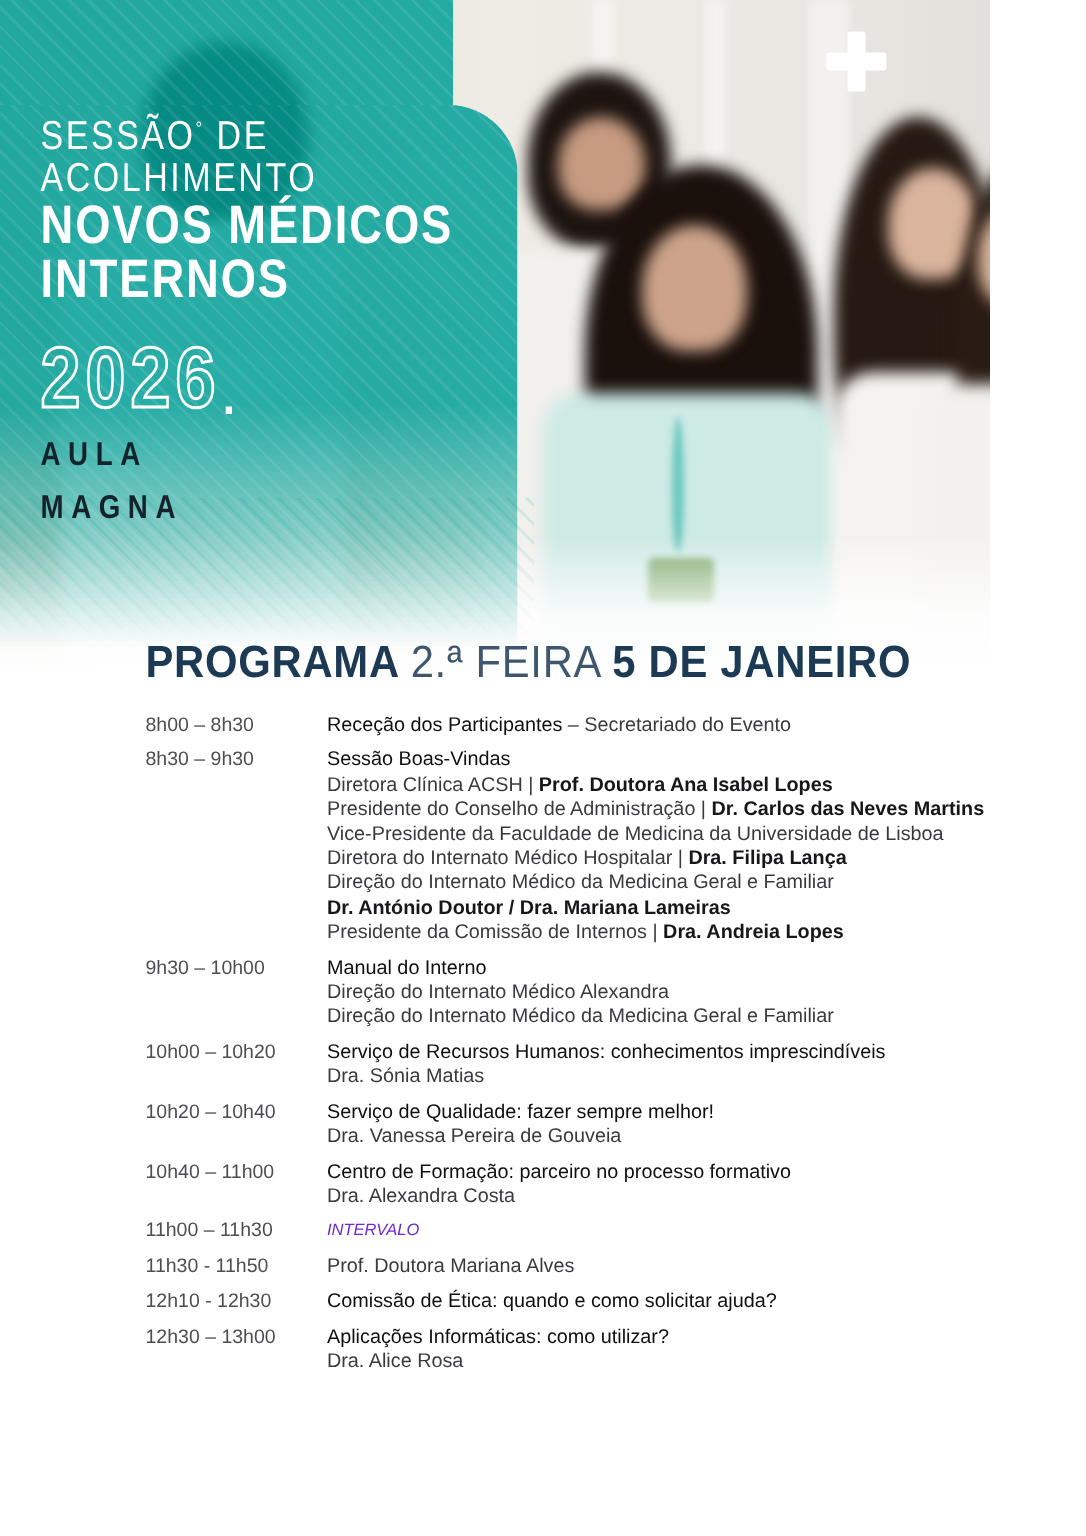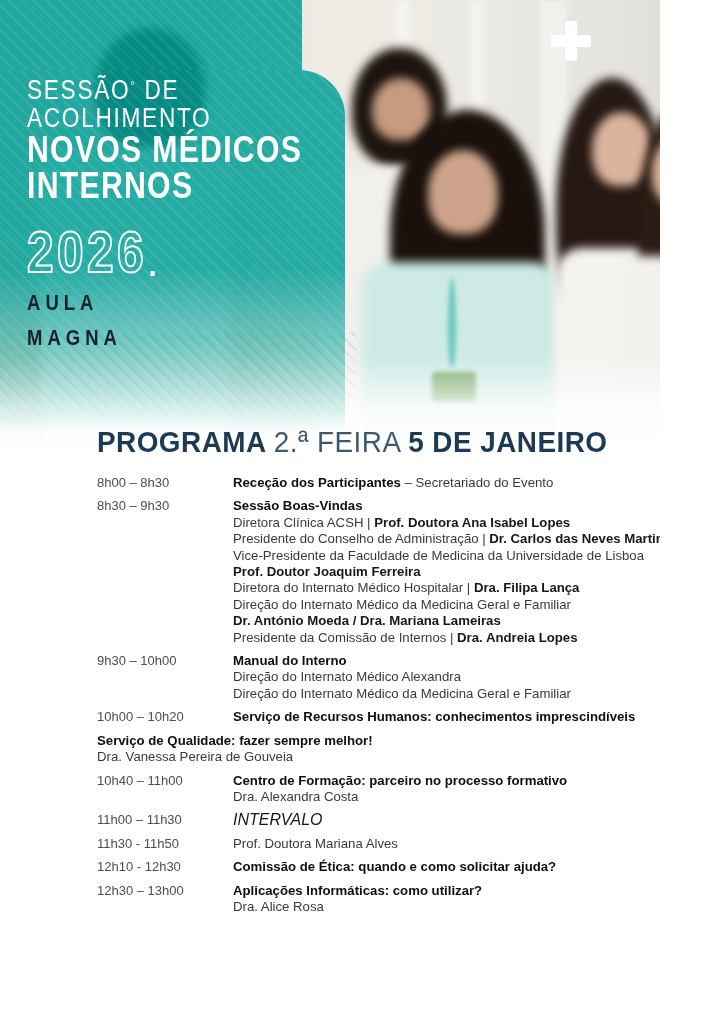--- a/index.html
+++ b/index.html
@@ -61,27 +61,27 @@
   .flag::after{content:"";position:absolute;left:4px;top:4px;width:5px;height:5px;border-radius:50%;background:rgba(0,0,0,.35);}
   .lg-sep{font-size:11px;opacity:.9;}
 
   
   .program{position:absolute;left:0;top:424px;width:724px;}
   .program-heading{margin:0 0 15px 97px;font-size:30px;line-height:36px;color:#1d3a55;
         transform:scaleX(.93);transform-origin:left center;white-space:nowrap;letter-spacing:.5px;}
   .ph-bold{font-weight:bold;}
   .ph-light{font-weight:400;opacity:.85;}
   .schedule{margin-left:97px;width:610px;}
-  .schedule-row{display:flex;margin-bottom:7px;gap:15px;}
+  .schedule-row{display:flex;margin-bottom:7px;}
   .session-time{flex:0 0 121px;font-size:13px;color:#4d4d52;line-height:16.4px;}
   .session-content{flex:1;}
   .session-title{font-size:13.2px;line-height:16.4px;color:#0f0f12;}
-  .session-title .b{font-weight:bold;}
+  .session-title .b{font-weight:normal;}
   .session-title .sfx{font-weight:400;color:#3a3a3e;}
-  .session-title-italic{font-size:16px;line-height:16.4px;font-style:italic;color:#0f172a;}
+  .session-title-italic{font-size:11px;line-height:16.4px;font-style:italic;color:#6d28d9;}
   .speaker-line{font-size:13.2px;line-height:16.4px;color:#3a3a3e;}
   .speaker-line .st{font-weight:bold;color:#17171a;}
 </style>
 </head>
 <body>
 
 <div class="page">
 
   <div class="photo">
     <div class="band" style="left:395px;"></div>
@@ -158,42 +158,43 @@
             <div class="session-title"><span class="b">Receção dos Participantes</span><span class="sfx"> – Secretariado do Evento</span></div>
           </div>
         </div>
         <div class="schedule-row">
           <div class="session-time">8h30 – 9h30</div>
           <div class="session-content">
             <div class="session-title"><span class="b">Sessão Boas-Vindas</span></div>
             <div class="speaker-line"><span class="pl">Diretora Clínica ACSH | </span><span class="st">Prof. Doutora Ana Isabel Lopes</span></div>
             <div class="speaker-line"><span class="pl">Presidente do Conselho de Administração | </span><span class="st">Dr. Carlos das Neves Martins</span></div>
             <div class="speaker-line"><span class="pl">Vice-Presidente da Faculdade de Medicina da Universidade de Lisboa</span></div>
-            <div class="speaker-line"><span class="st">Prof. Doutor Joaquim Ferreira</span></div>
             <div class="speaker-line"><span class="pl">Diretora do Internato Médico Hospitalar | </span><span class="st">Dra. Filipa Lança</span></div>
             <div class="speaker-line"><span class="pl">Direção do Internato Médico da Medicina Geral e Familiar</span></div>
-            <div class="speaker-line"><span class="st">Dr. António Moeda / Dra. Mariana Lameiras</span></div>
+            <div class="speaker-line"><span class="st">Dr. António Doutor / Dra. Mariana Lameiras</span></div>
             <div class="speaker-line"><span class="pl">Presidente da Comissão de Internos | </span><span class="st">Dra. Andreia Lopes</span></div>
           </div>
         </div>
         <div class="schedule-row">
           <div class="session-time">9h30 – 10h00</div>
           <div class="session-content">
             <div class="session-title"><span class="b">Manual do Interno</span></div>
             <div class="speaker-line"><span class="pl">Direção do Internato Médico Alexandra</span></div>
             <div class="speaker-line"><span class="pl">Direção do Internato Médico da Medicina Geral e Familiar</span></div>
           </div>
         </div>
         <div class="schedule-row">
           <div class="session-time">10h00 – 10h20</div>
           <div class="session-content">
             <div class="session-title"><span class="b">Serviço de Recursos Humanos: conhecimentos imprescindíveis</span></div>
-          </div>
-        </div>
-        <div class="schedule-row">
+            <div class="speaker-line"><span class="pl">Dra. Sónia Matias</span></div>
+          </div>
+        </div>
+        <div class="schedule-row">
+          <div class="session-time">10h20 – 10h40</div>
           <div class="session-content">
             <div class="session-title"><span class="b">Serviço de Qualidade: fazer sempre melhor!</span></div>
             <div class="speaker-line"><span class="pl">Dra. Vanessa Pereira de Gouveia</span></div>
           </div>
         </div>
         <div class="schedule-row">
           <div class="session-time">10h40 – 11h00</div>
           <div class="session-content">
             <div class="session-title"><span class="b">Centro de Formação: parceiro no processo formativo</span></div>
             <div class="speaker-line"><span class="pl">Dra. Alexandra Costa</span></div>

